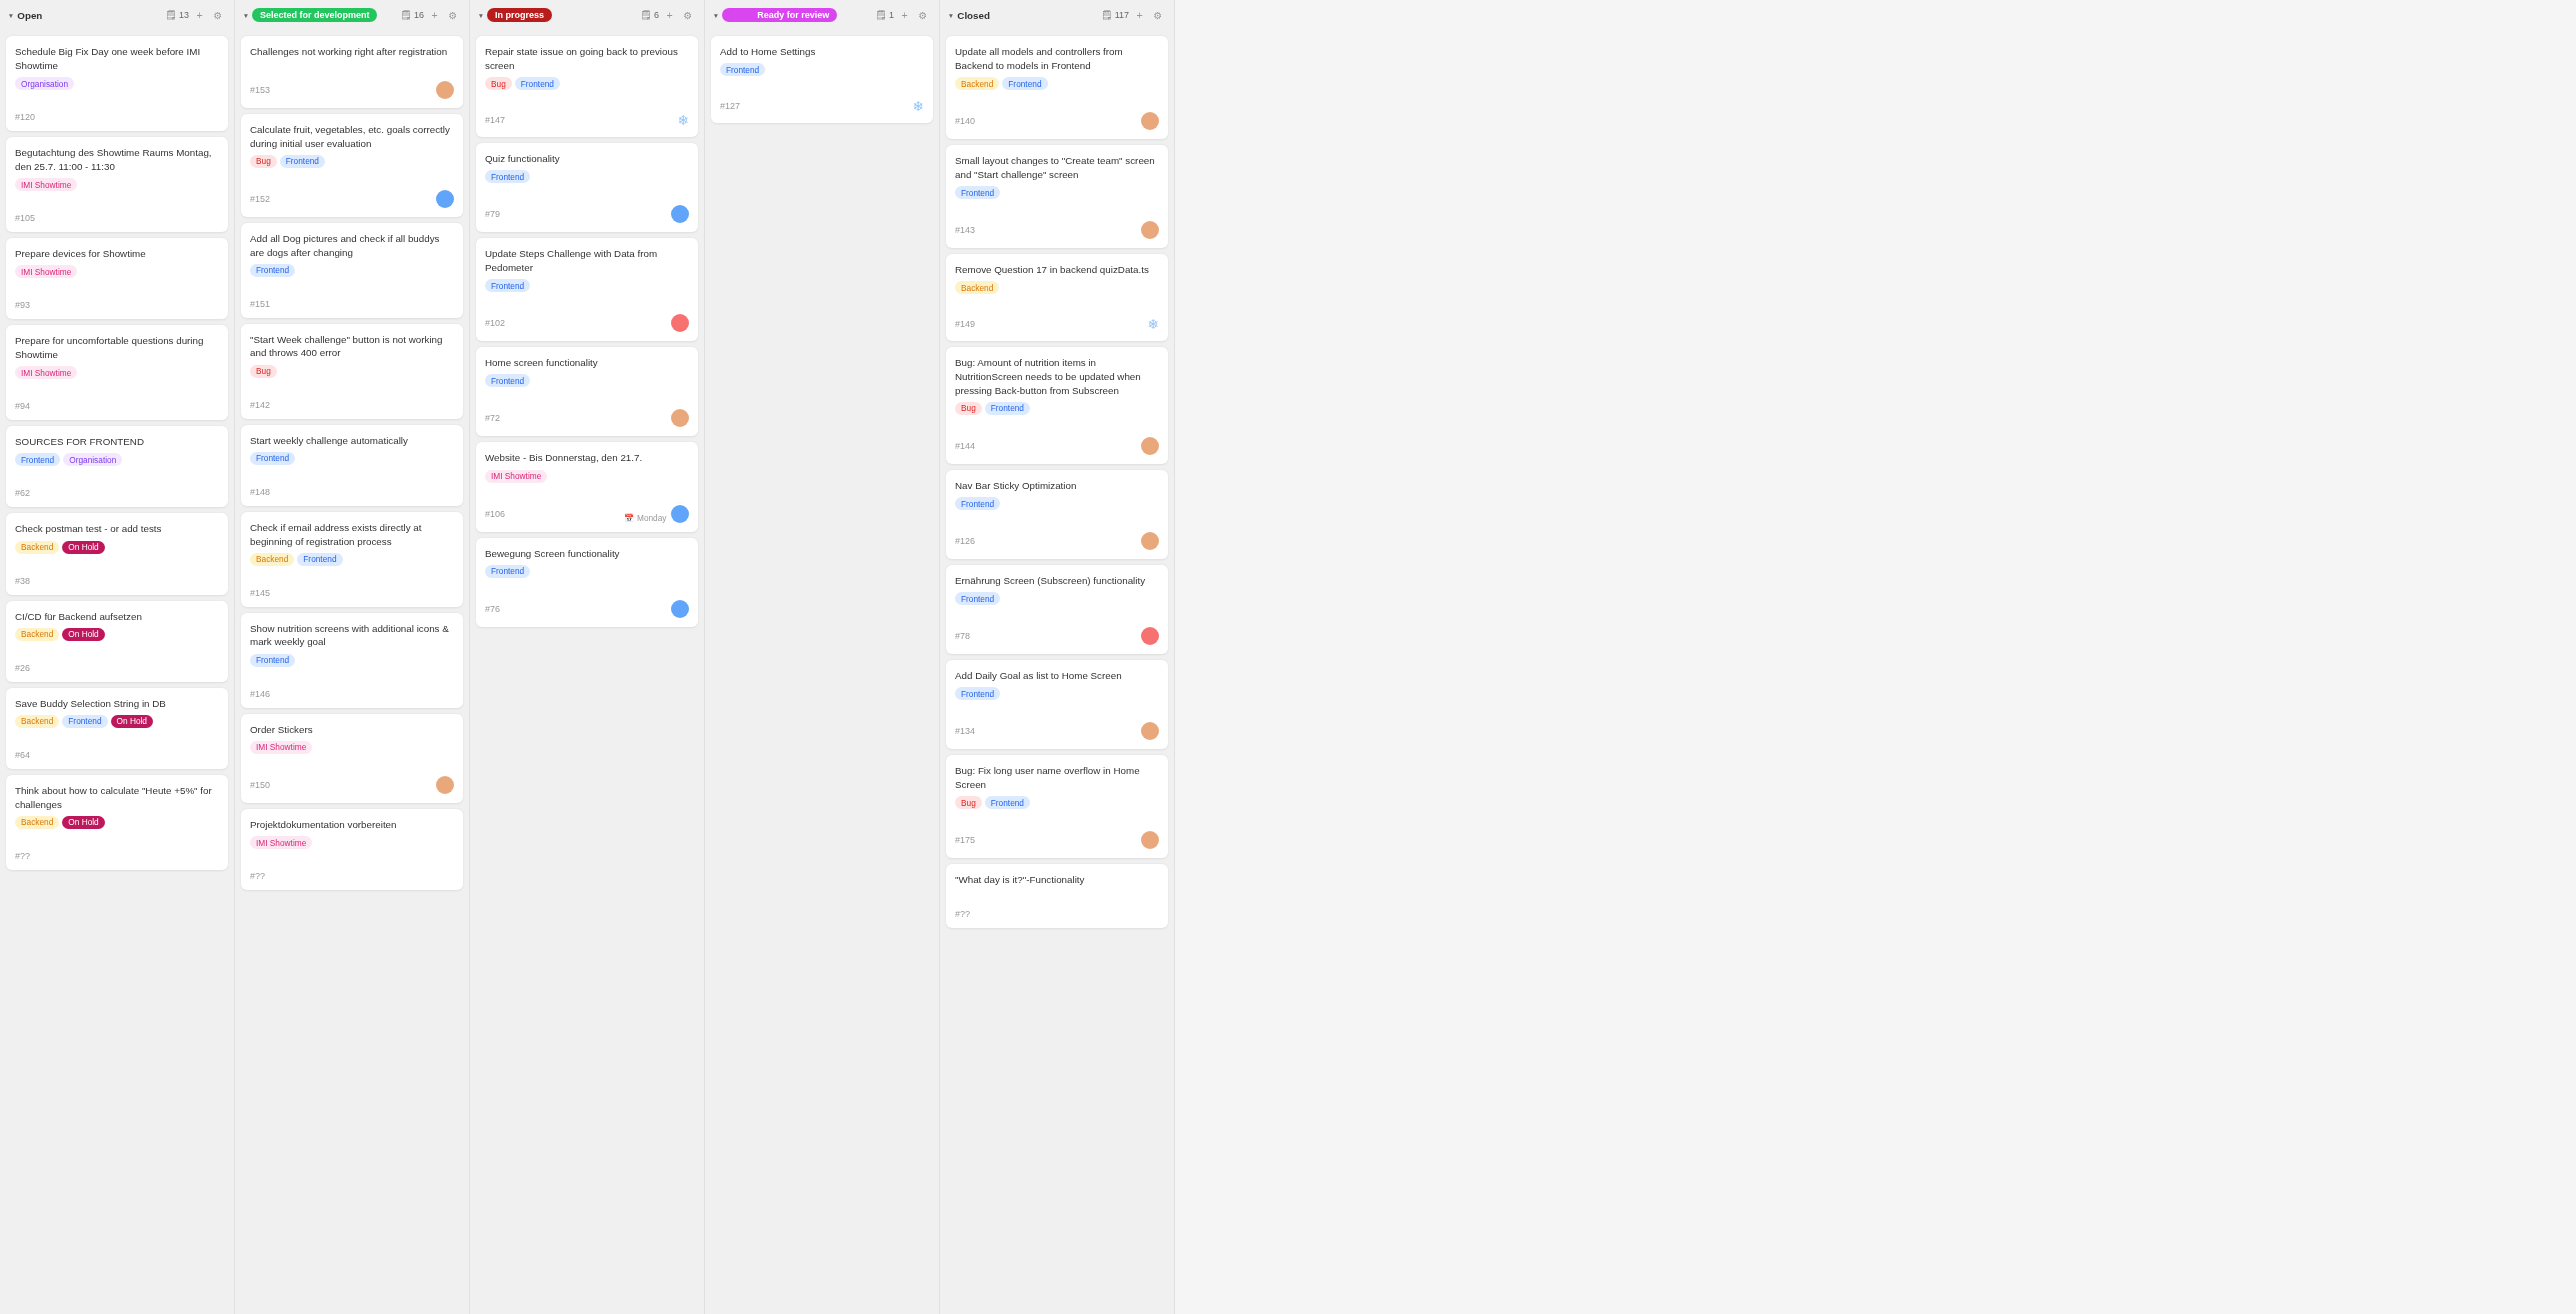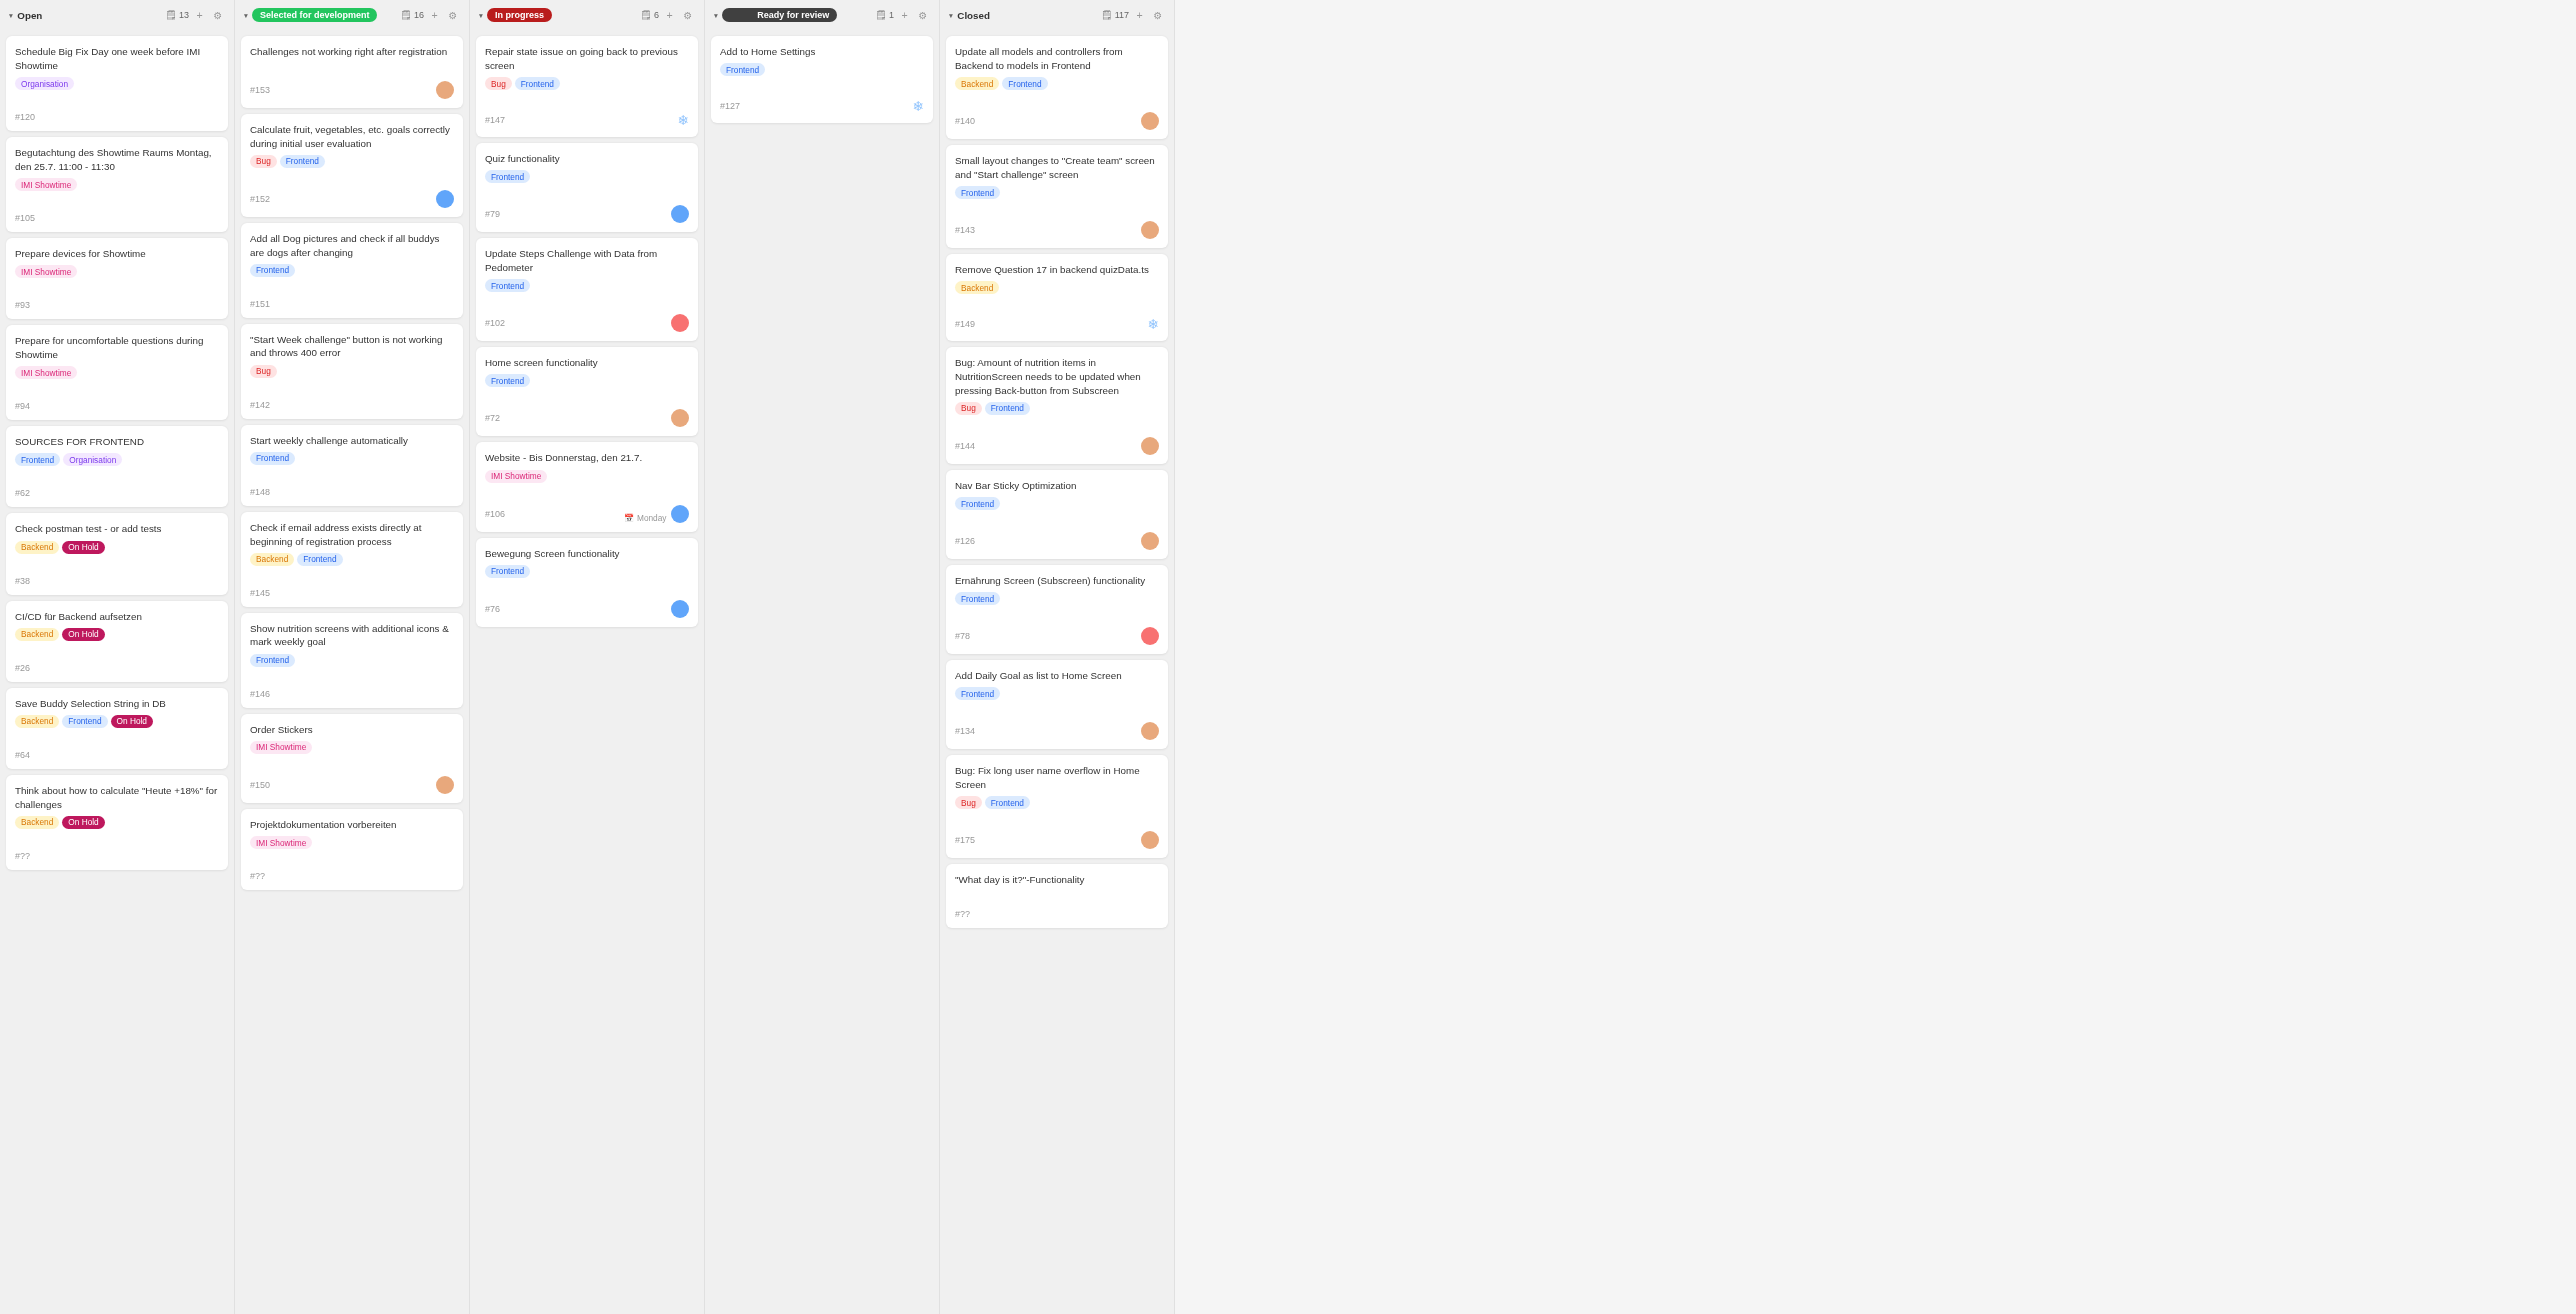--- a/index.html
+++ b/index.html
@@ -47,21 +47,21 @@
     }
     .status-badge {
       padding: 2.3px 7.6px;
       border-radius: 9px;
       font-size: 9px;
       font-weight: 600;
       color: white;
     }
     .badge-selected { background: #22c55e; }
     .badge-inprogress { background: #b91c1c; }
-    .badge-ready { background: #404040; padding-left: 35px; }
+    .badge-ready { background: #d946ef; padding-left: 35px; }
     .count-badge {
       display: flex;
       align-items: center;
       gap: 2.3px;
       font-size: 9px;
       color: #666;
       margin-left: auto;
     }
     .icon-btn {
       color: #999;
@@ -254,21 +254,21 @@
       <div class="card-footer">
         <span class="card-number">#64</span>
         <div style="display:flex;align-items:center;gap:4.5px;">
           
           
         </div>
       </div>
     </div>
 
     <div class="card">
-      <div class="card-title">Think about how to calculate "Heute +18%" for challenges</div>
+      <div class="card-title">Think about how to calculate "Heute +5%" for challenges</div>
       <div class="card-tags">
             <span class="tag tag-backend">Backend</span>
             <span class="tag tag-onhold">On Hold</span>
           </div>
       <div class="card-footer">
         <span class="card-number">#??</span>
         <div style="display:flex;align-items:center;gap:4.5px;">
           
           
         </div>

